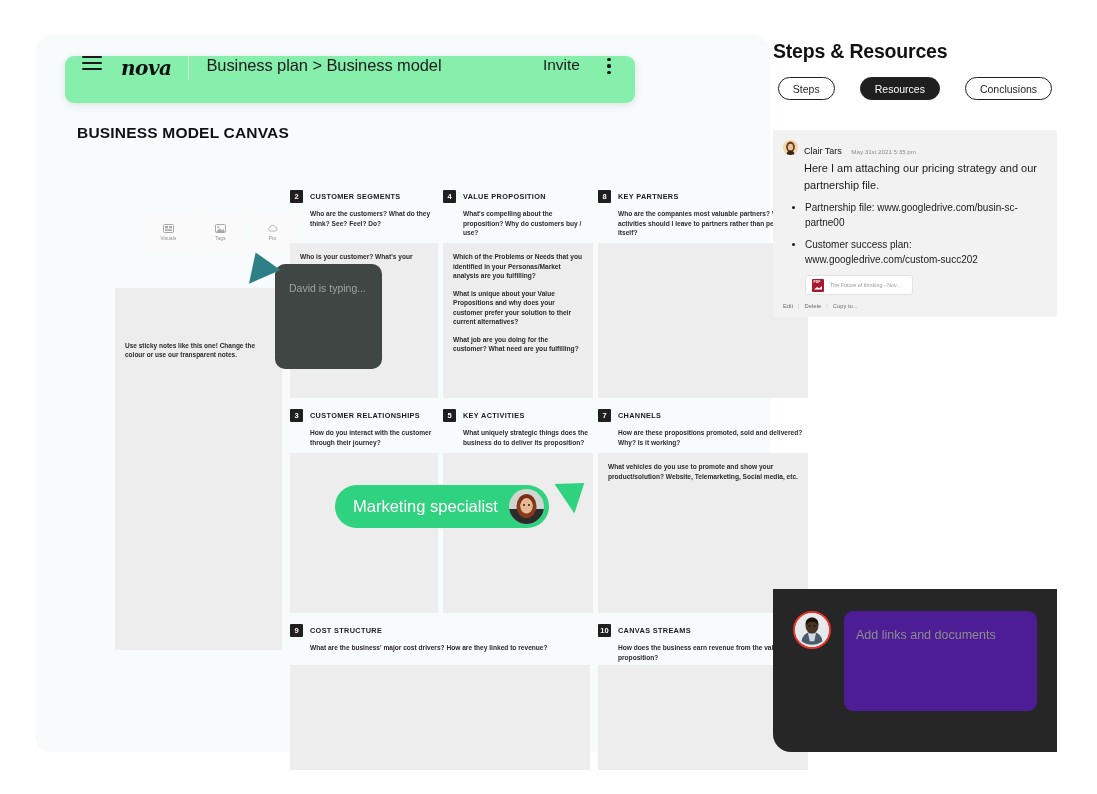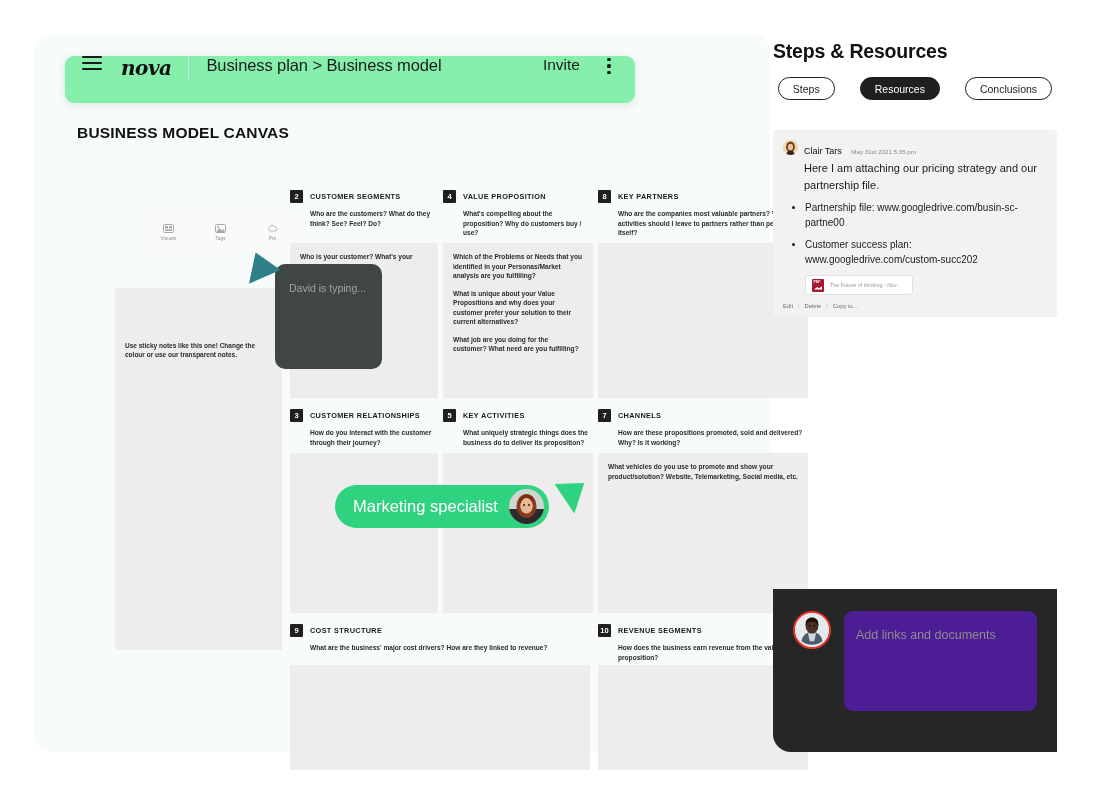--- a/index.html
+++ b/index.html
@@ -287,21 +287,21 @@
         <div class="sect-num">9</div>
         <div class="sect-name">COST STRUCTURE</div>
       </div>
       <div class="sect-hint">What are the business' major cost drivers? How are they linked to revenue?</div>
     </div>
     <div class="zone" style="position:absolute; left:255px; top:630px; width:300px; height:105px;"></div>
 
     <div class="col" style="left:563px; top:589px; width:210px;">
       <div class="sect-head">
         <div class="sect-num">10</div>
-        <div class="sect-name">REVENUE SEGMENTS</div>
+        <div class="sect-name">CANVAS STREAMS</div>
       </div>
       <div class="sect-hint">How does the business earn revenue from the value proposition?</div>
     </div>
     <div class="zone" style="position:absolute; left:563px; top:630px; width:210px; height:105px;"></div>
   </div>
 
   <div class="typing-note">
     <span>David is typing...</span>
   </div>
 

